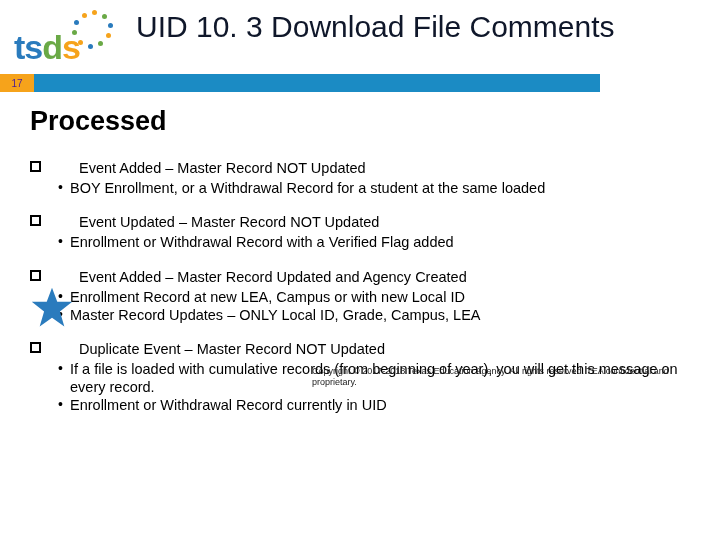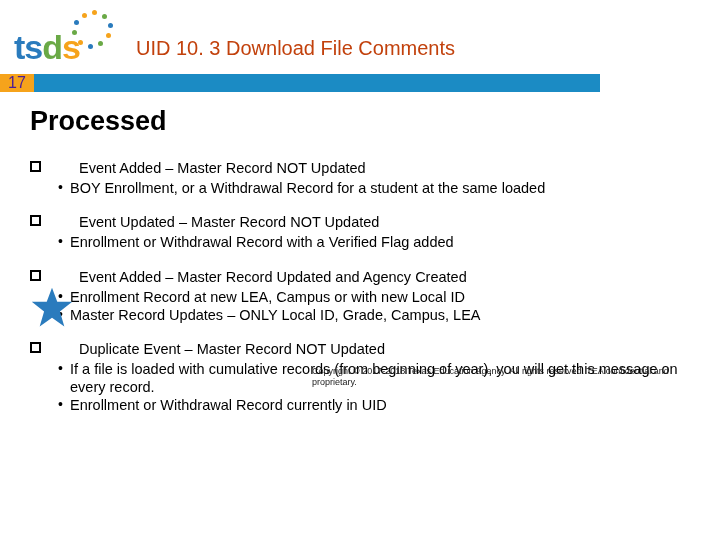--- a/index.html
+++ b/index.html
@@ -7,23 +7,23 @@
   .slide { width: 720px; height: 400px; position: relative; padding: 0; }
   .header { display: flex; align-items: flex-start; padding: 8px 20px 0 14px; }
   .logo { width: 112px; height: 62px; position: relative; flex: 0 0 auto; }
   .logo-dots { position: absolute; top: 0; left: 58px; width: 44px; height: 44px; }
   .dot { position: absolute; width: 5px; height: 5px; border-radius: 50%; }
   .logo-text { position: absolute; top: 20px; left: 0; font-size: 34px; font-weight: 700; letter-spacing: -1px; }
   .lt-t { color: #2a7bbd; }
   .lt-s1 { color: #2a7bbd; }
   .lt-d { color: #6aa946; }
   .lt-s2 { color: #f6a31b; }
-  .title { font-size: 20px; line-height: 1.12; font-weight: 400; padding-left: 10px; padding-top: 2px; color: #c2410c; margin-top: 27px; }
+  .title { font-size: 30px; line-height: 1.12; font-weight: 400; padding-left: 10px; padding-top: 2px; color: #0f172a; }
   .bar-row { display: flex; align-items: stretch; margin-top: 4px; }
-  .pagebox { width: 34px; background: #f6a31b; color: #4c1d95; font-size: 16px; display: flex; align-items: center; justify-content: center; font-weight: 400; }
+  .pagebox { width: 34px; background: #f6a31b; color: #4c1d95; font-size: 10px; display: flex; align-items: center; justify-content: center; font-weight: 400; }
   .bluebar { flex: 1; height: 18px; background: #1b8bc4; }
   .whitegap { width: 120px; height: 18px; background: #fff; }
   .content { padding: 14px 24px 0 30px; }
   .section-h { font-size: 27px; font-weight: 700; margin-bottom: 22px; }
   .group { margin-bottom: 16px; }
   .sq-line { display: flex; align-items: flex-start; font-size: 14.5px; line-height: 1.25; gap: 32px; }
   .sq { width: 11px; height: 11px; border: 2px solid #000; margin-right: 6px; margin-top: 2px; flex: 0 0 auto; }
   .sq-text { font-weight: 400; }
   .sub { list-style: none; padding-left: 28px; margin-top: 2px; }
   .sub li { font-size: 14.5px; line-height: 1.25; position: relative; padding-left: 12px; }

